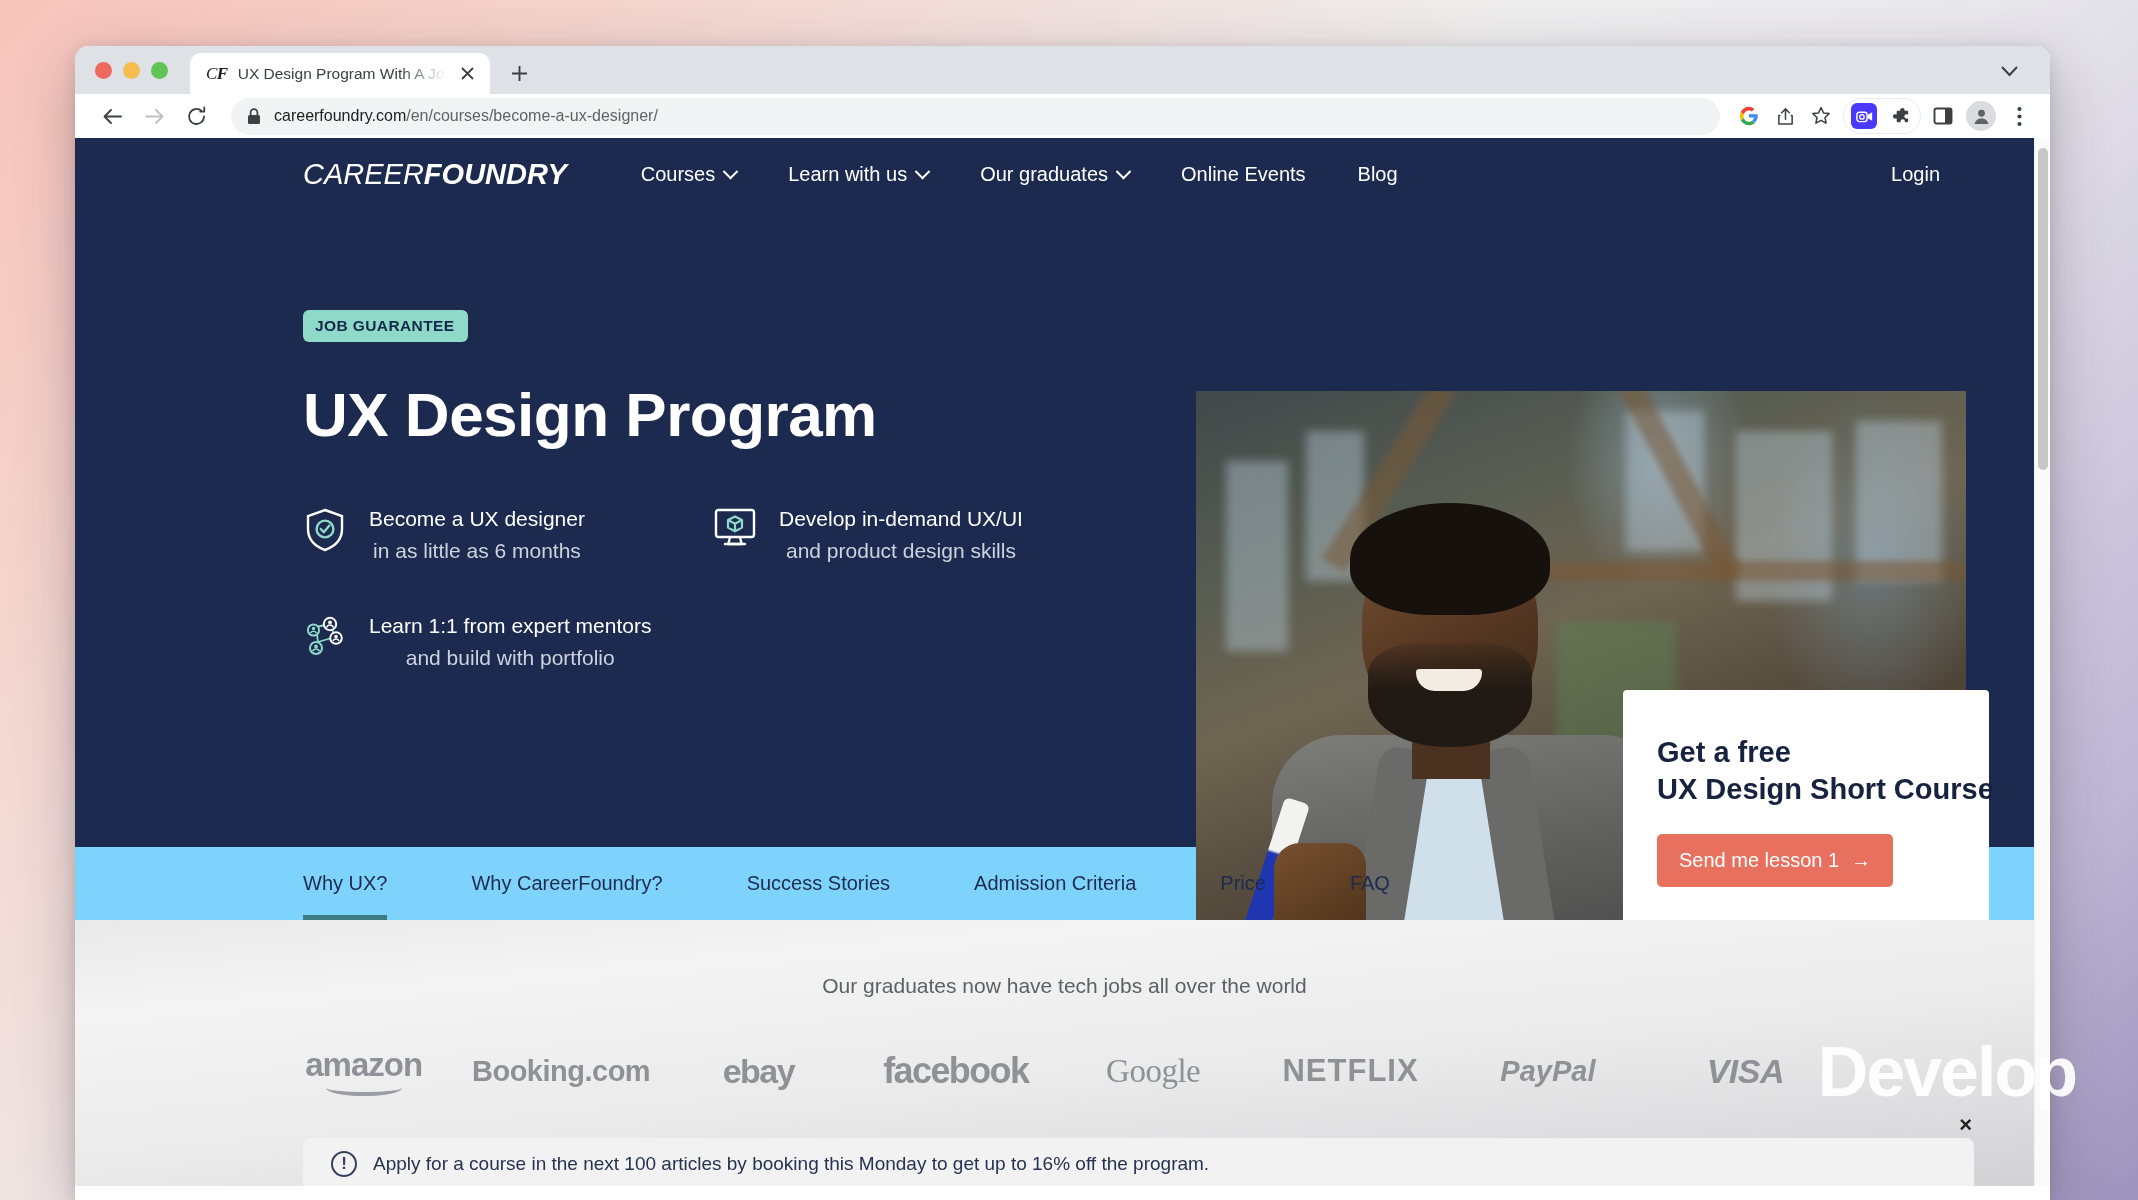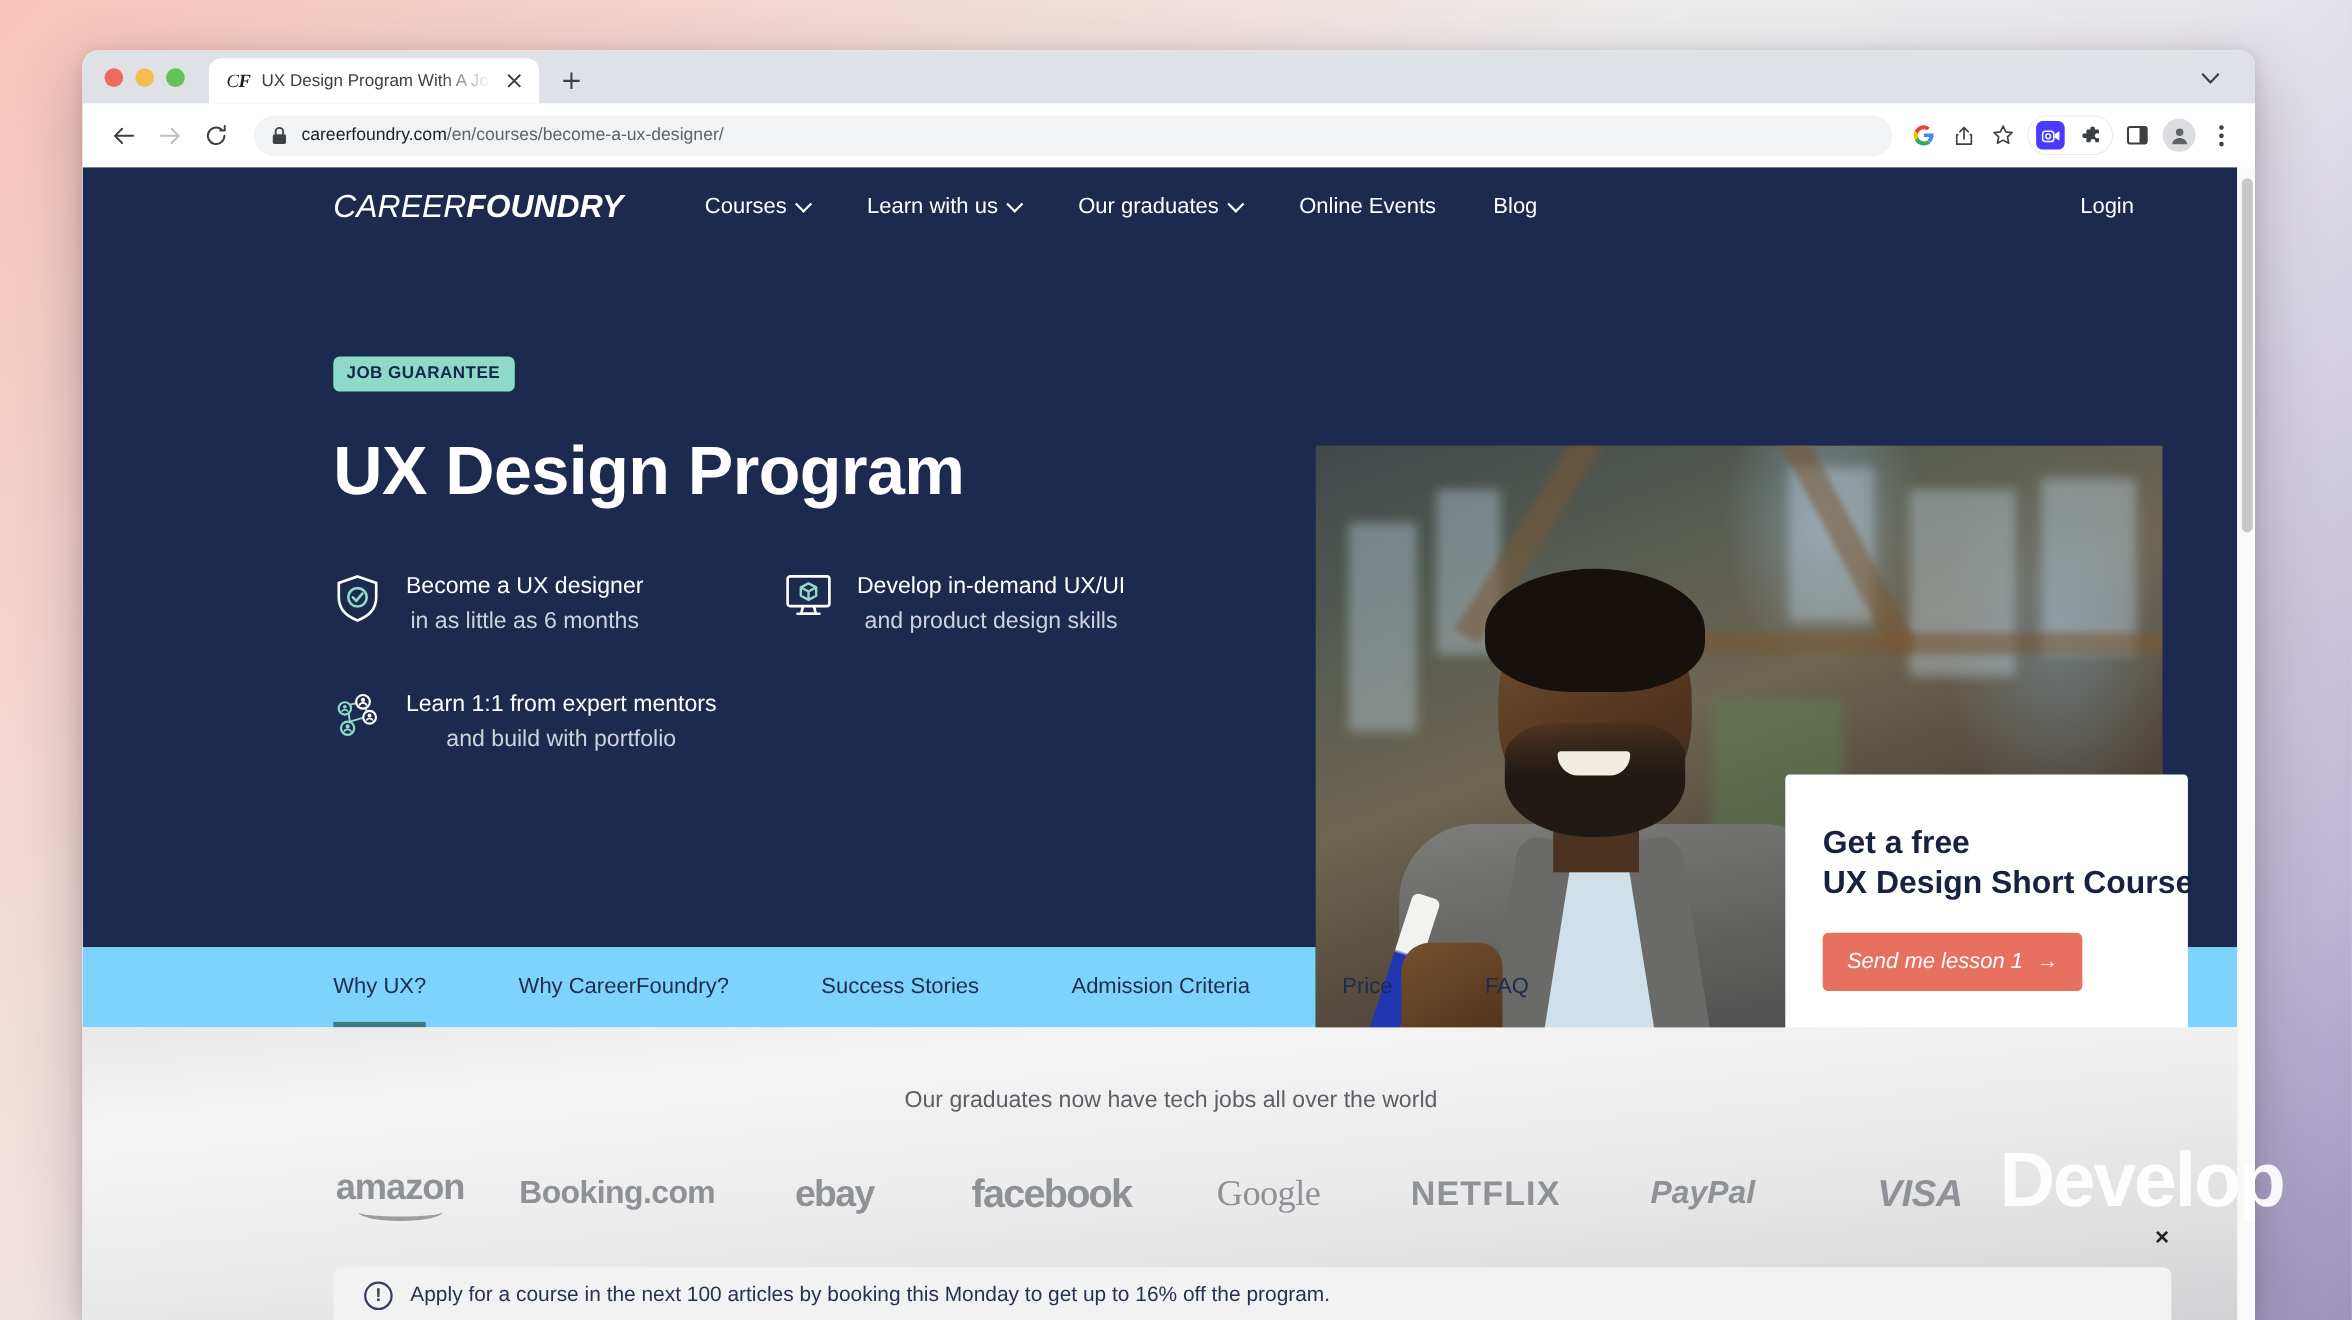--- a/index.html
+++ b/index.html
@@ -64,21 +64,21 @@
   }
   .tabstrip-chevron {
     position: absolute; right: 26px; bottom: 8px;
     width: 30px; height: 30px;
     display: flex; align-items: center; justify-content: center;
     color: #3c4043;
   }
 
   
   #toolbar {
-    height: 58px; background: #fff;
+    height: 44px; background: #fff;
     display: flex; align-items: center; gap: 4px;
     padding: 0 14px 0 18px;
   }
   .nav-btn {
     width: 38px; height: 38px; border-radius: 50%;
     display: flex; align-items: center; justify-content: center;
     color: #3c4043; flex: 0 0 auto;
   }
   .nav-btn.disabled { color: #bdc1c6; }
   #omnibox {
@@ -246,21 +246,21 @@
     position: absolute; left: 1548px; top: 552px;
     width: 366px; height: 241px; background: #fff;
     border-radius: 4px; padding: 44px 36px 0 34px;
   }
   #offer-card .l1, #offer-card .l2 {
     color: #17223f; font-size: 29px; font-weight: 700; line-height: 1.28; white-space: nowrap;
   }
   #offer-btn {
     margin-top: 26px; display: inline-flex; gap: 12px;
     background: #e8705e; color: #fff; font-size: 20px;
-    padding: 15px 22px; border-radius: 5px; white-space: nowrap; font-style: italic;
+    padding: 15px 22px; border-radius: 5px; white-space: nowrap;
   }
 
   
   #subnav {
     height: 73px; background: #7dd3fc; display: flex; align-items: stretch;
     padding-left: 228px; padding-right: 60px;
   }
   .sub-tab {
     display: flex; align-items: center; font-size: 20px; color: #1d2b4d;
     padding: 0 0 0 0; margin-right: 84px; position: relative; white-space: nowrap;

